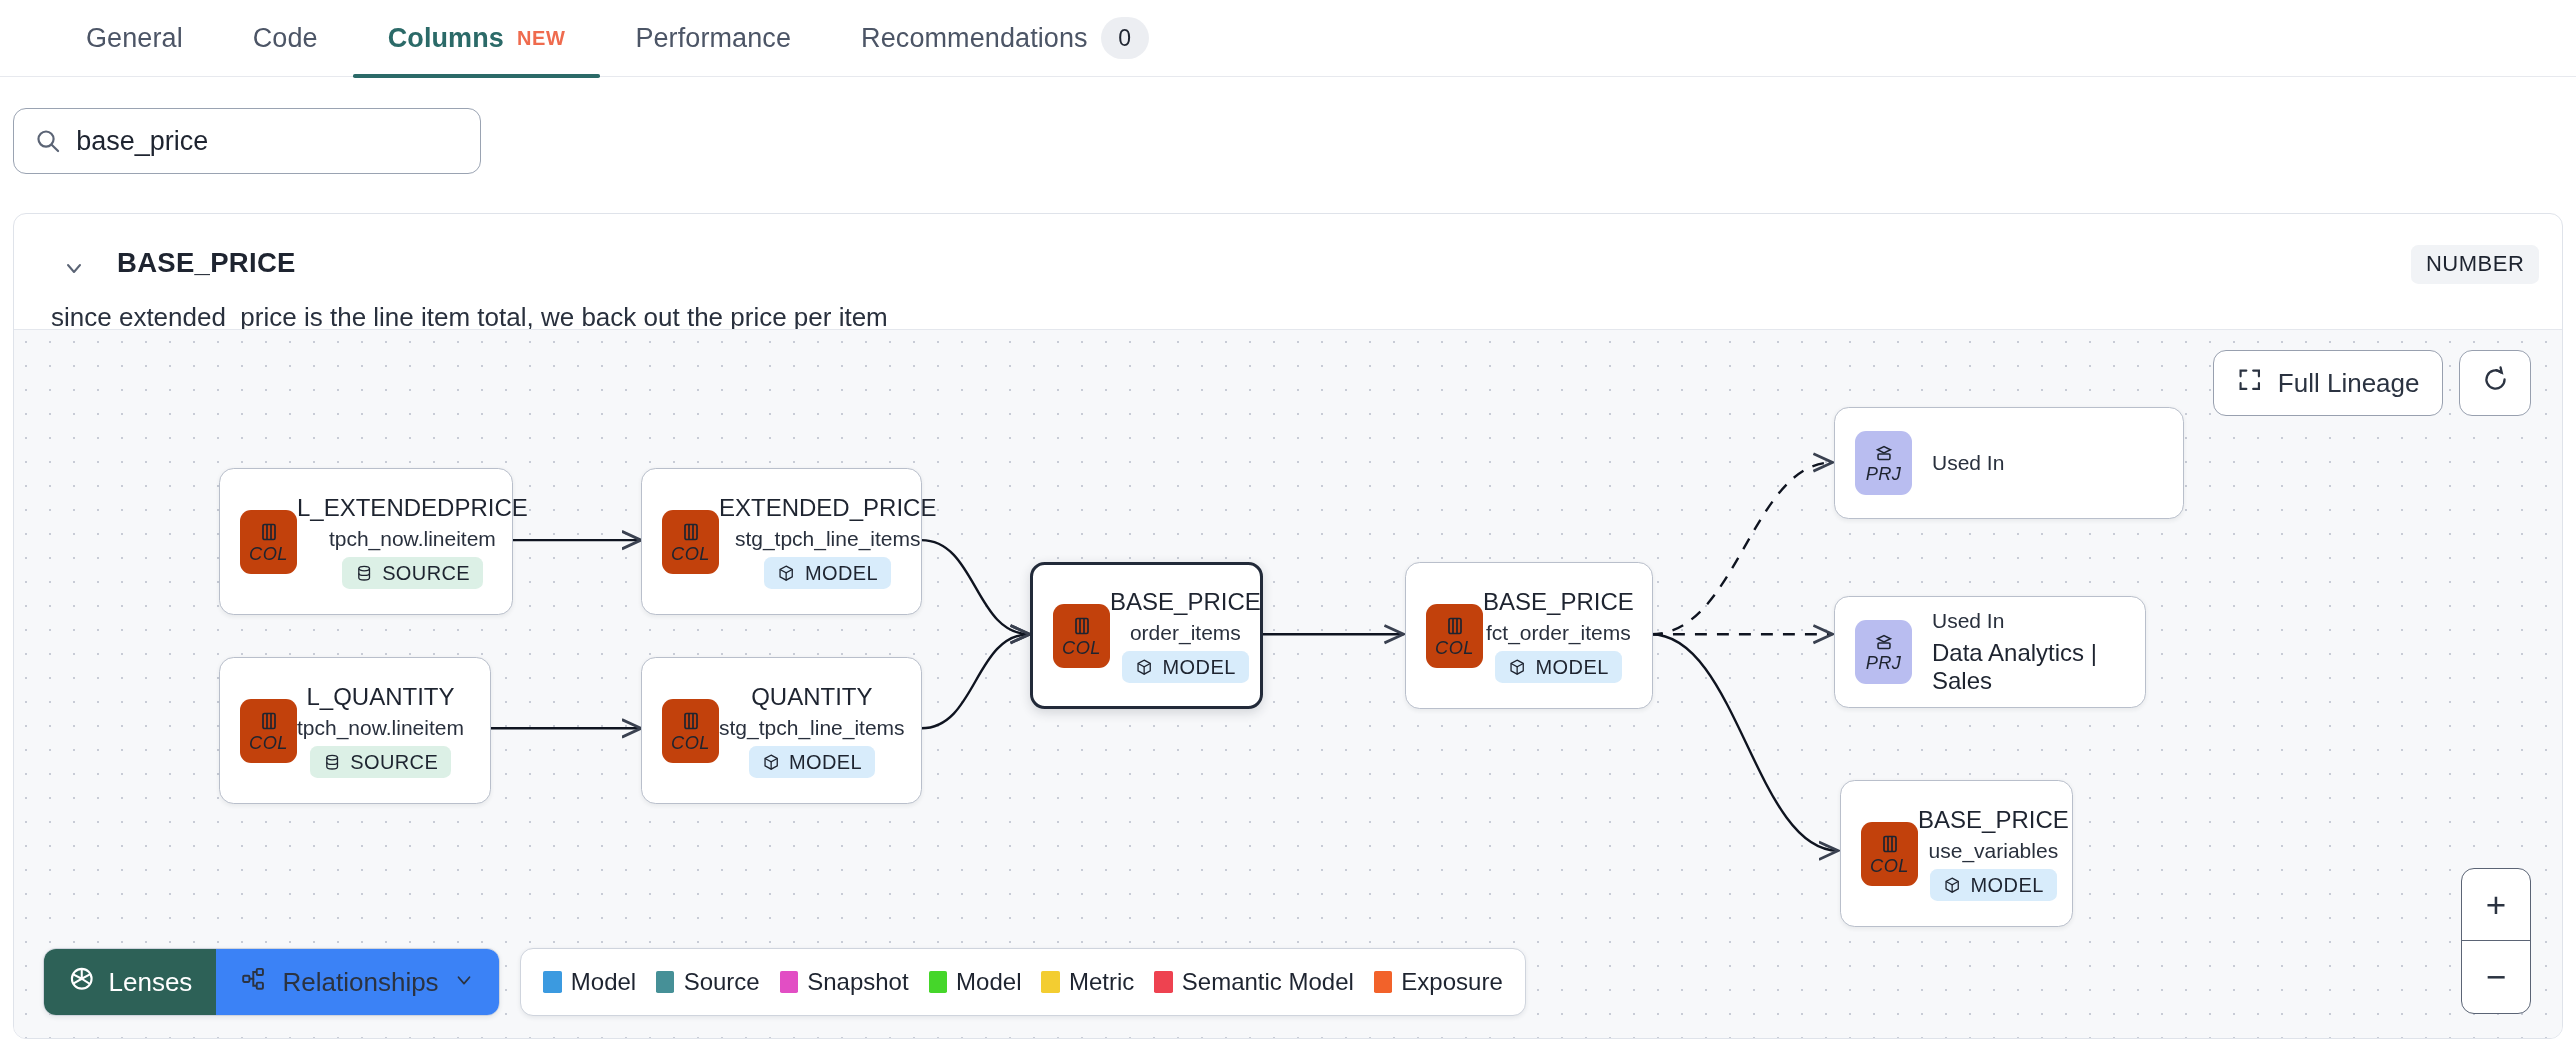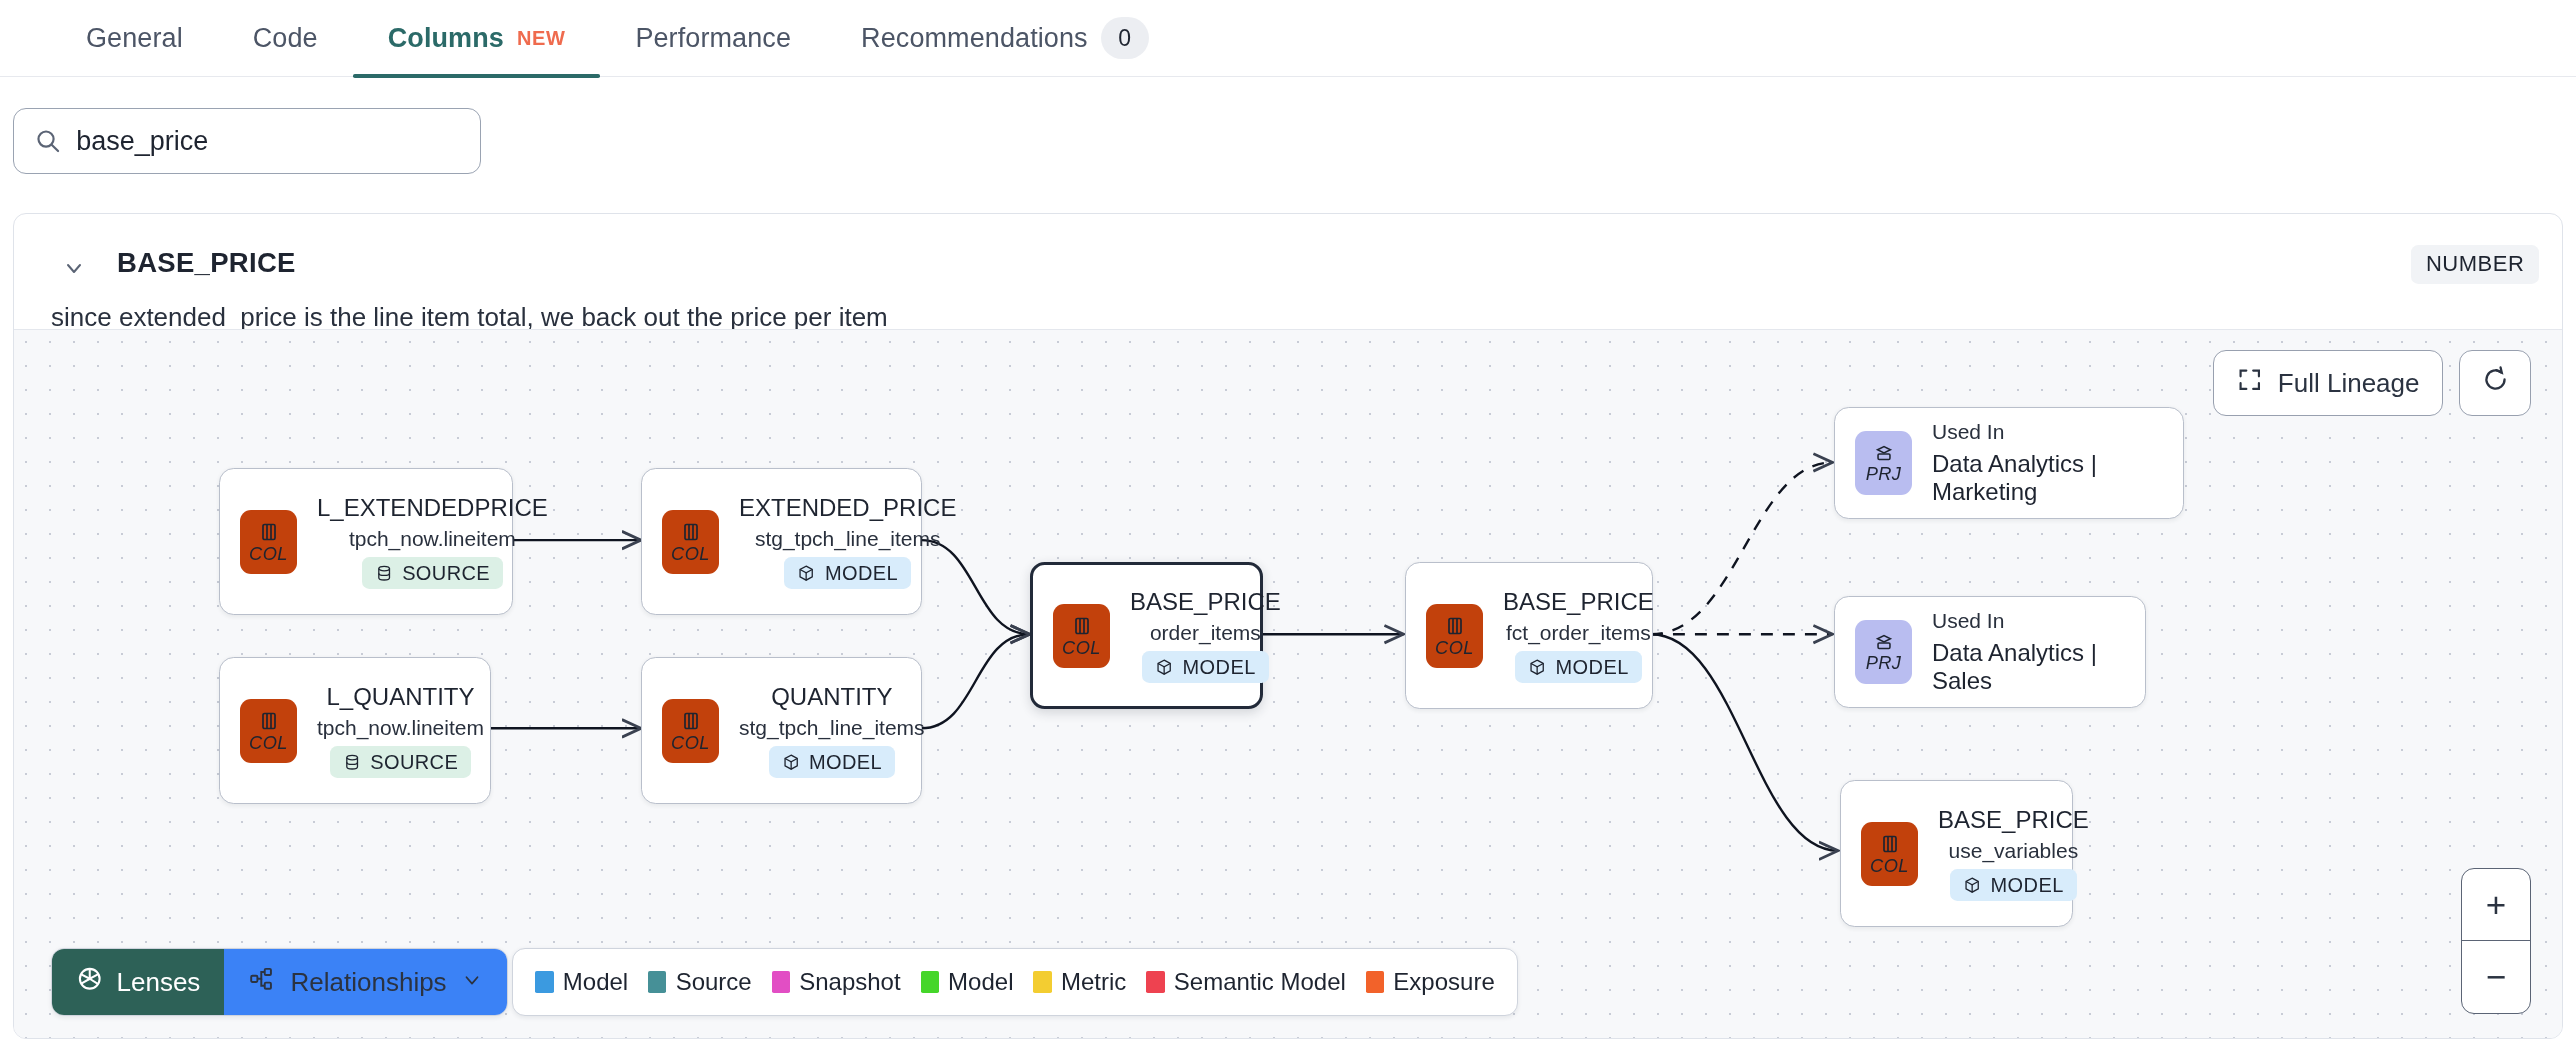--- a/index.html
+++ b/index.html
@@ -91,21 +91,21 @@
   }
   .node.focused { border:3.7px solid #222a39; box-shadow: 0 3.7px 11px rgba(30,36,48,.16); }
   .chip {
     width:57px; height:64px; border-radius:11px; background:#c2410c;
     display:flex; flex-direction:column; align-items:center; justify-content:center;
     flex:0 0 auto; gap:0.9px;
   }
   .chip.prj { background:#b9bdf0; }
   .chip svg { display:block; }
   .chip-label { font-size:18.3px; color:#1e2430; letter-spacing:0.4px; line-height:1;font-style:italic; }
-  .node-body { margin-left:20px; display:flex; flex-direction:column; gap:5.5px; }
+  .node-body { display:flex; flex-direction:column; gap:5.5px; }
   .node-title { font-size:24px; color:#1e2430; text-align:center; }
   .node-sub { font-size:21px; color:#29303d; text-align:center; }
   .kind {
     align-self:center; display:inline-flex; align-items:center; gap:9.2px;
     border-radius:7.3px; padding:4.6px 13px; font-size:20px; color:#1e2430;
     letter-spacing:0.4px;
   }
   .kind.model { background:#d8ecfb; }
   .kind.source { background:#dcf0e6; }
 
@@ -126,21 +126,21 @@
   .zoomctl {
     position:absolute; right:31px; bottom:24px; width:70px;
     border:1.4px solid #5b6475; border-radius:13px; background:#fff; overflow:hidden;
   }
   .zoomctl div {
     height:72px; display:flex; align-items:center; justify-content:center;
     font-size:35px; color:#2b3341; cursor:pointer;
   }
   .zoomctl div:first-child { border-bottom:1.4px solid #5b6475; }
 
-  .bottombar { position:absolute; left:37px; bottom:22px; display:flex; gap:4px; align-items:center;margin-top:44px; }
+  .bottombar { position:absolute; left:29px; bottom:22px; display:flex; gap:20px; align-items:center;margin-top:44px; }
   .lens-group {
     display:flex; height:68px; border-radius:13px; overflow:hidden;
     border:1.4px solid #cfd4dd; box-shadow:0 1.8px 4.6px rgba(30,36,48,.08); background:#fff;
   }
   .lens-btn {
     background:#2d6157; color:#fff; display:flex; align-items:center; gap:13px;
     padding:0 24px; font-size:26px; cursor:pointer;
   }
   .rel-btn {
     background:#3b82f6; color:#2b3341; display:flex; align-items:center; gap:14.7px;
@@ -390,21 +390,20 @@
       <div class="node prj-node" style="left:1820px; top:77px; width:350px; height:112px;">
         <div class="chip prj">
           <svg width="24" height="22" viewBox="0 0 24 24" fill="none" stroke="#1e2430" stroke-width="1.7">
               <path d="M5,8.5 L12,5 L19,8.5 L12,12 Z"></path>
               <rect x="5.5" y="13" width="13" height="6" rx="1.3"></rect>
             </svg>
           <span class="chip-label">PRJ</span>
         </div>
         <div class="prj-body">
           <div class="prj-usedin">Used In</div>
-          <div class="prj-name">Data Analytics | Marketing</div>
         </div>
       </div>
 
       <div class="node prj-node" style="left:1820px; top:266px; width:312px; height:112px;">
         <div class="chip prj">
           <svg width="24" height="22" viewBox="0 0 24 24" fill="none" stroke="#1e2430" stroke-width="1.7">
               <path d="M5,8.5 L12,5 L19,8.5 L12,12 Z"></path>
               <rect x="5.5" y="13" width="13" height="6" rx="1.3"></rect>
             </svg>
           <span class="chip-label">PRJ</span>

